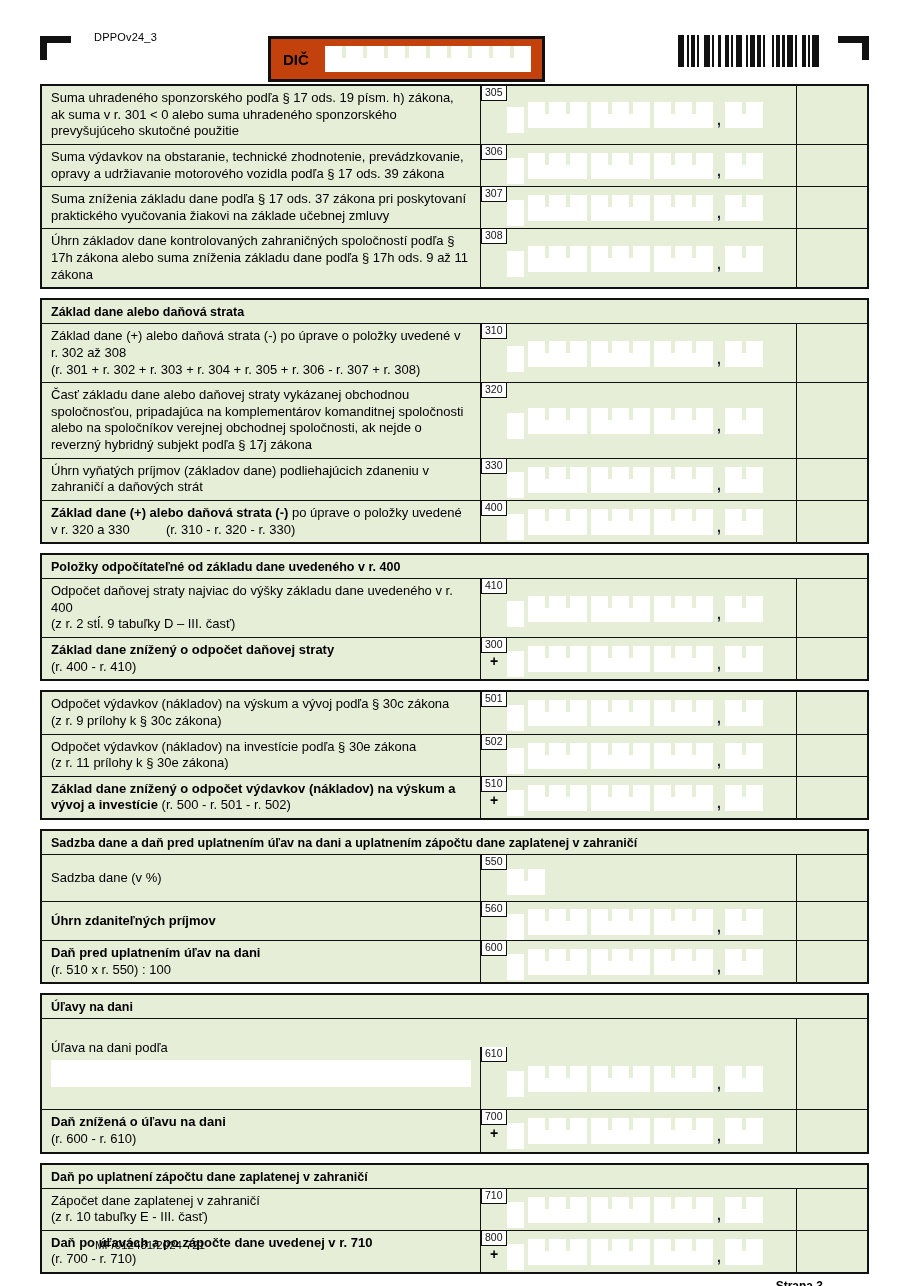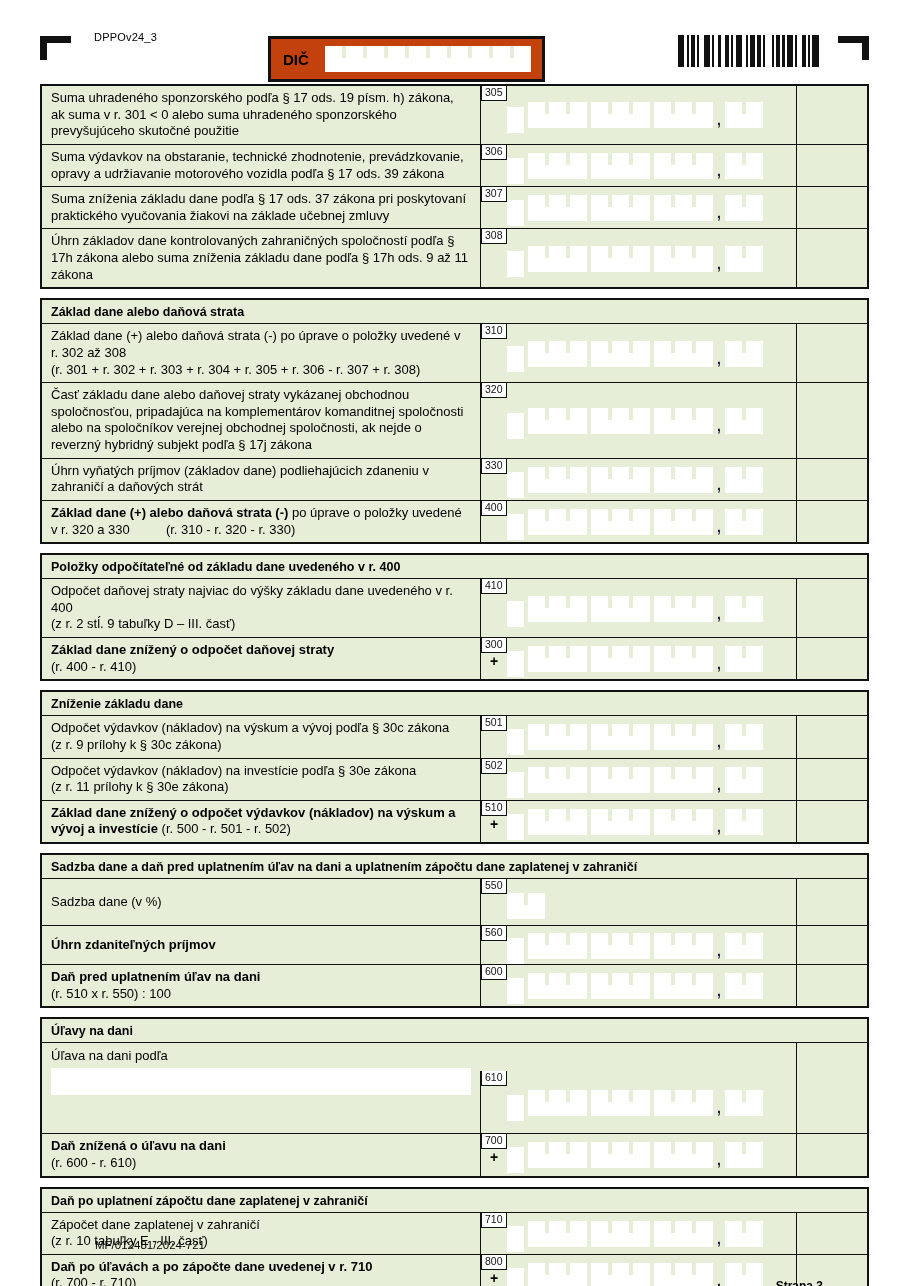--- a/index.html
+++ b/index.html
@@ -50,21 +50,21 @@
   .plus { position:absolute; top:16px; left:9px; font-weight:bold; font-size:14px; line-height:1; }
   
   .comb { display:flex; align-items:center; gap:4px; }
   .grp { display:flex; background:#fff; height:26px; }
   .grp.lead { transform:translateY(5px); }
   .digit { width:17px; height:26px; }
   .notch { width:4px; height:12px; background:#e7eed8; }
   .comma { font-weight:bold; color:#1a1a3a; font-size:14px; line-height:1; align-self:flex-end; margin:0 0 1px; }
   .percent-box { margin-top:7px; }
   
-  .cell-label.has-input { justify-content:flex-start; padding-top:5px; }
+  .cell-label.has-input { justify-content:center; padding-top:5px; }
   .text-input { background:#fff; height:27px; width:100%; margin-top:3px; margin-bottom:2px; }
   
   .footer-left  { position:absolute; left:95px; top:1239px; font-size:11.5px; }
   .footer-right { position:absolute; right:86px; top:1239px; font-size:12px; font-weight:bold;margin-top:40px; }
 </style>
 </head>
 <body>
 
 <div class="crop tl"></div>
 <div class="crop tr"></div>
@@ -560,21 +560,20 @@
               <div class="digit"></div>
               <div class="notch"></div>
               <div class="digit"></div>
             </div>
           </div>
         </div>
         <div class="cell-spare"></div>
       </div>
     </div>
     <div class="block">
-      <div class="section-header">Zníženie základu dane</div>
       <div class="row">
         <div class="cell-label">
           <div class="lab">Odpočet výdavkov (nákladov) na výskum a vývoj podľa § 30c zákona<div class="formula">(z r. 9 prílohy k § 30c zákona)</div></div>
         </div>
         <div class="cell-field">
           <span class="badge">501</span>
           <div class="comb">
             <div class="grp lead">
               <div class="digit"></div>
             </div>

